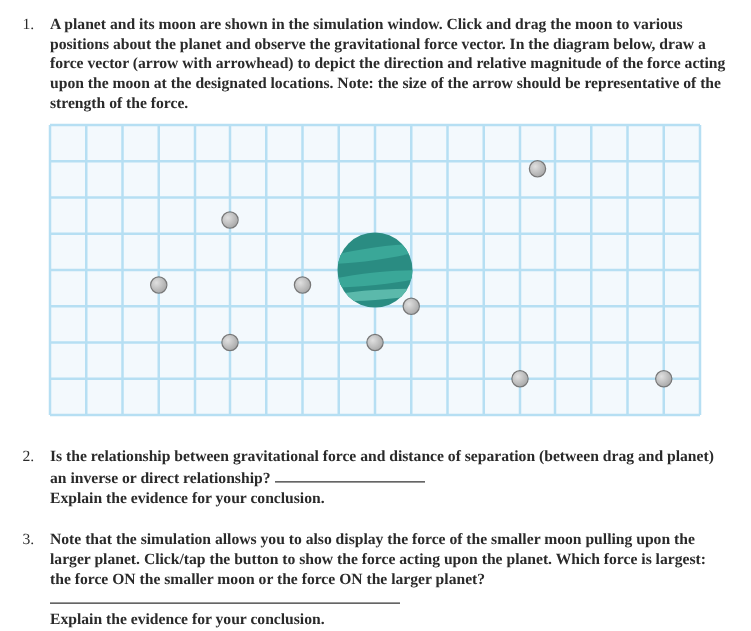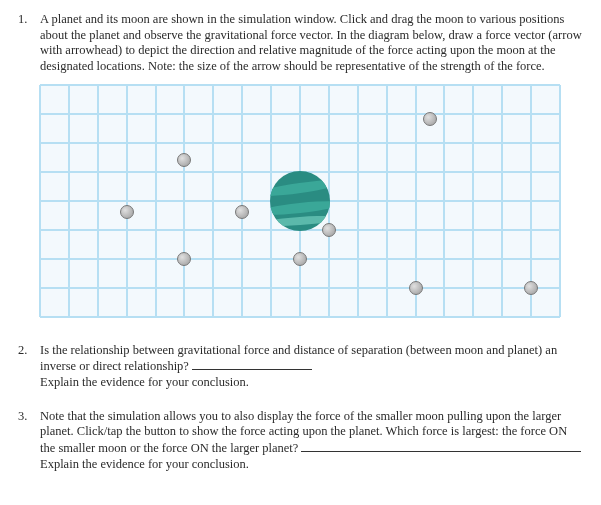--- a/index.html
+++ b/index.html
@@ -16,20 +16,21 @@
     display: flex;
     margin-bottom: 18px;
   }
   .qnum {
     width: 22px;
     flex: 0 0 22px;
   }
   .qbody {
     flex: 1;
     line-height: 1.25;
+    font-weight: bold;
   }
   .diagram {
     margin: 10px 0 8px 0;
     width: 520px;
     height: 232px;
     position: relative;
     background: #f3f9fd;
   }
   .grid-line-v {
     position: absolute;
@@ -138,21 +139,21 @@
         <div class="moon" style="left: 260px; top: 174px;"></div>
         <div class="moon" style="left: 375.556px; top: 203px;"></div>
         <div class="moon" style="left: 491.111px; top: 203px;"></div>
       </div>
   </div>
 </div>
 
 <div class="q">
   <div class="qnum">2.</div>
   <div class="qbody">
-    <span>Is the relationship between gravitational force and distance of separation (between moon and planet) an inverse or direct relationship? </span><span class="blank"></span><br>
+    <span>Is the relationship between gravitational force and distance of separation (between drag and planet) an inverse or direct relationship? </span><span class="blank"></span><br>
     <span>Explain the evidence for your conclusion.</span>
   </div>
 </div>
 
 <div class="q">
   <div class="qnum">3.</div>
   <div class="qbody">
     <span>Note that the simulation allows you to also display the force of the smaller moon pulling upon the larger planet. Click/tap the button to show the force acting upon the planet. Which force is largest: the force ON the smaller moon or the force ON the larger planet? </span><span class="blank long"></span><br>
     <span>Explain the evidence for your conclusion.</span>
   </div>

